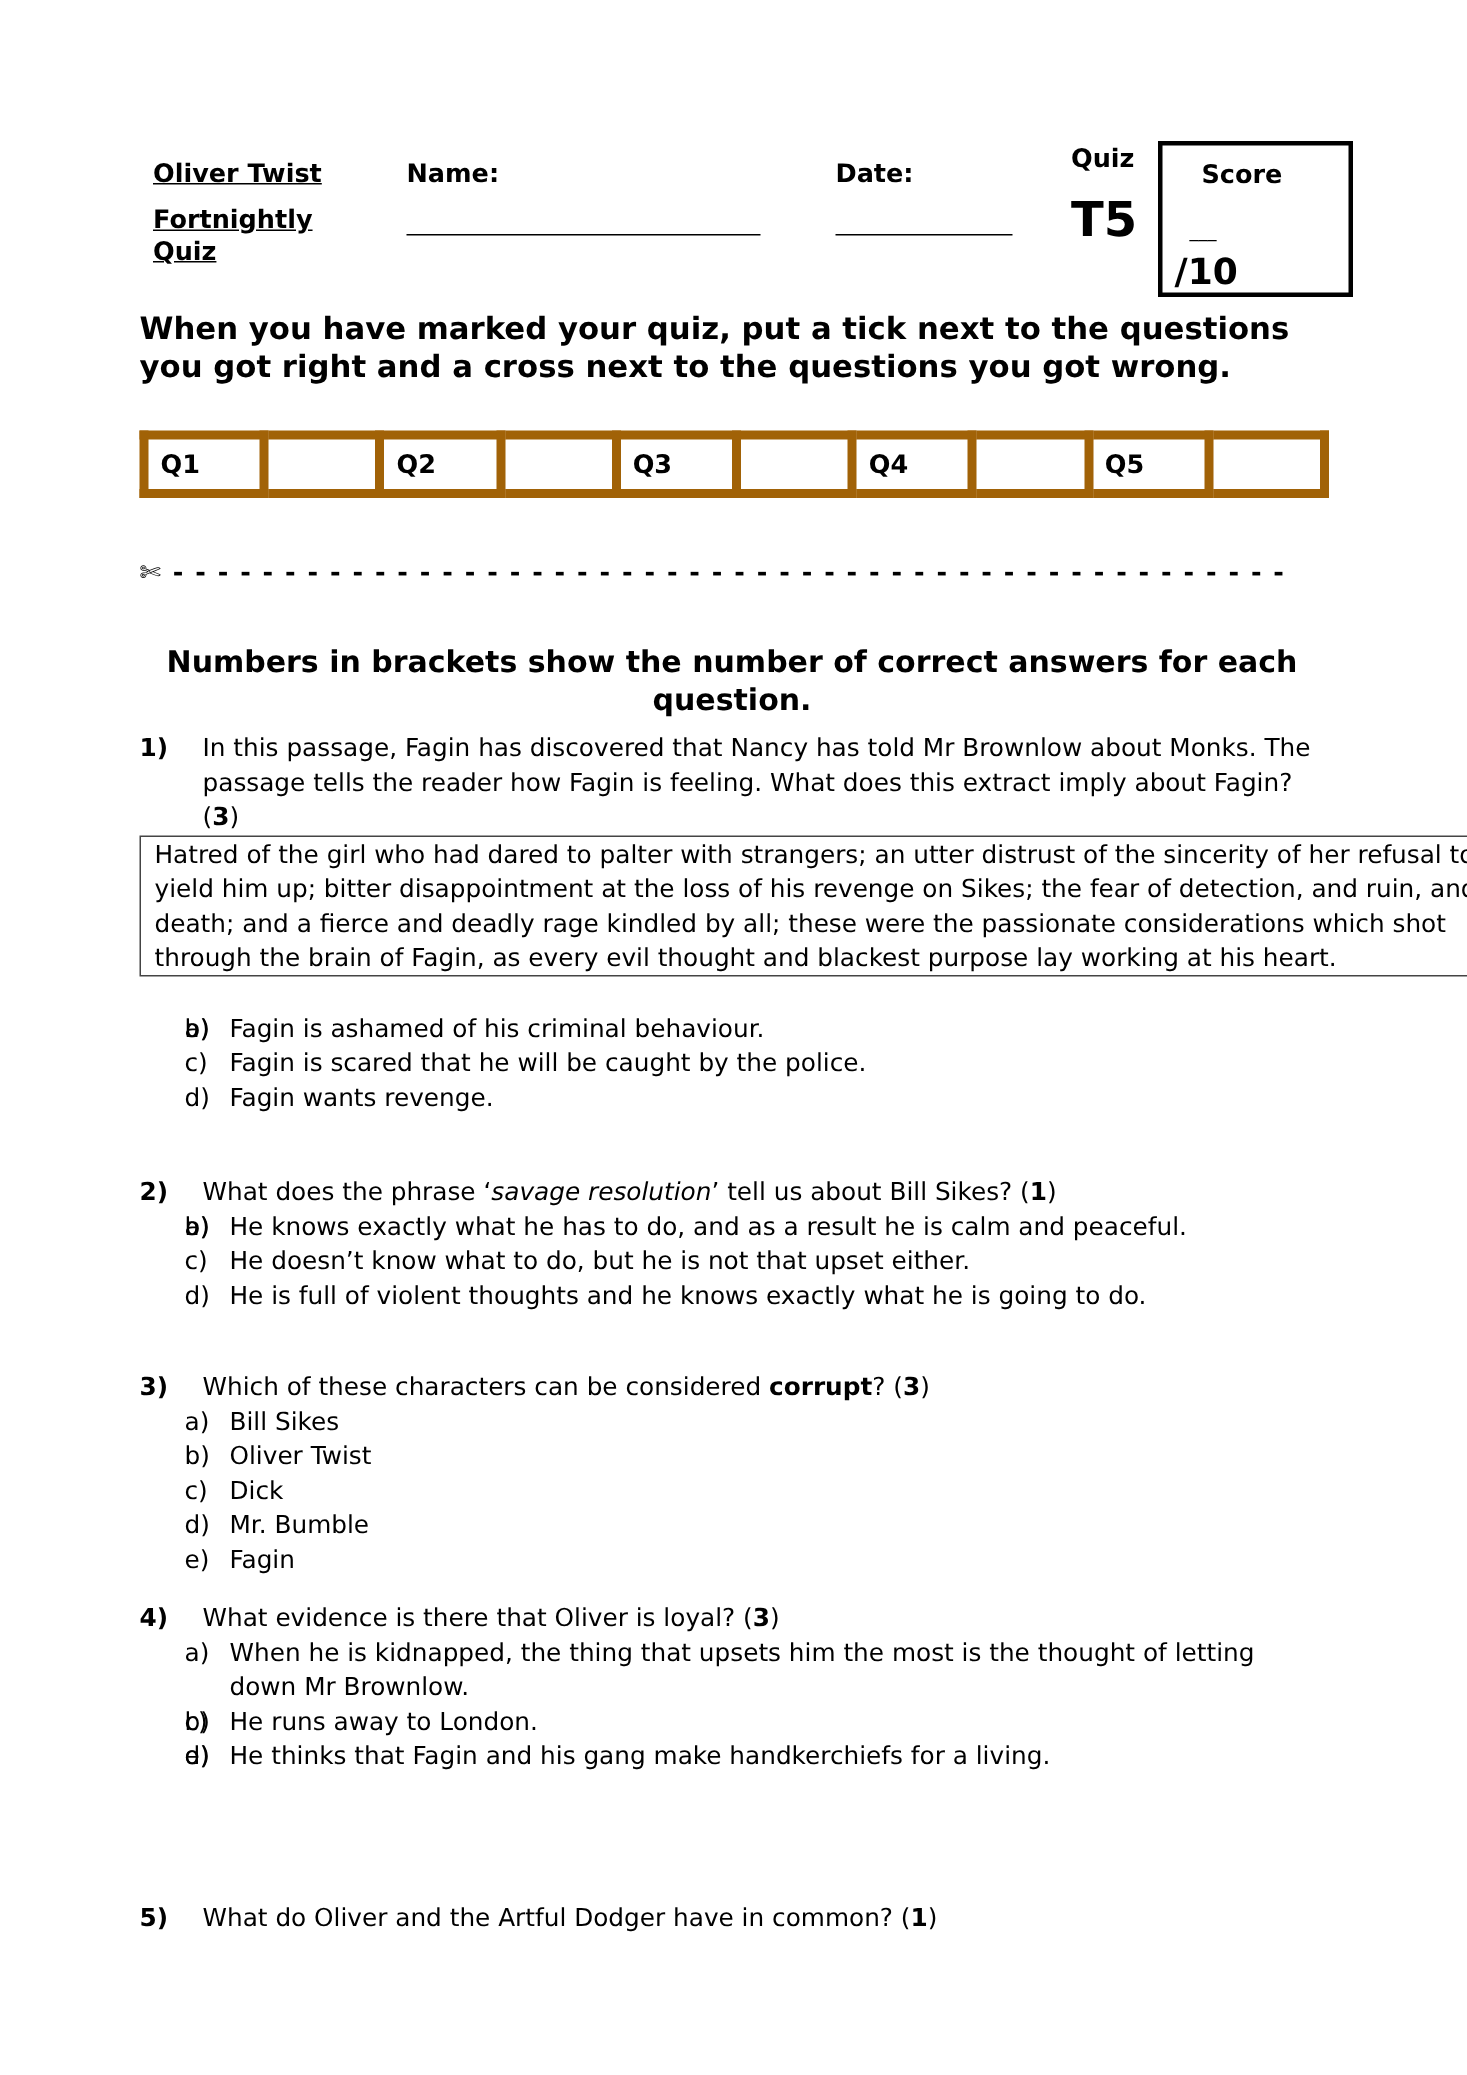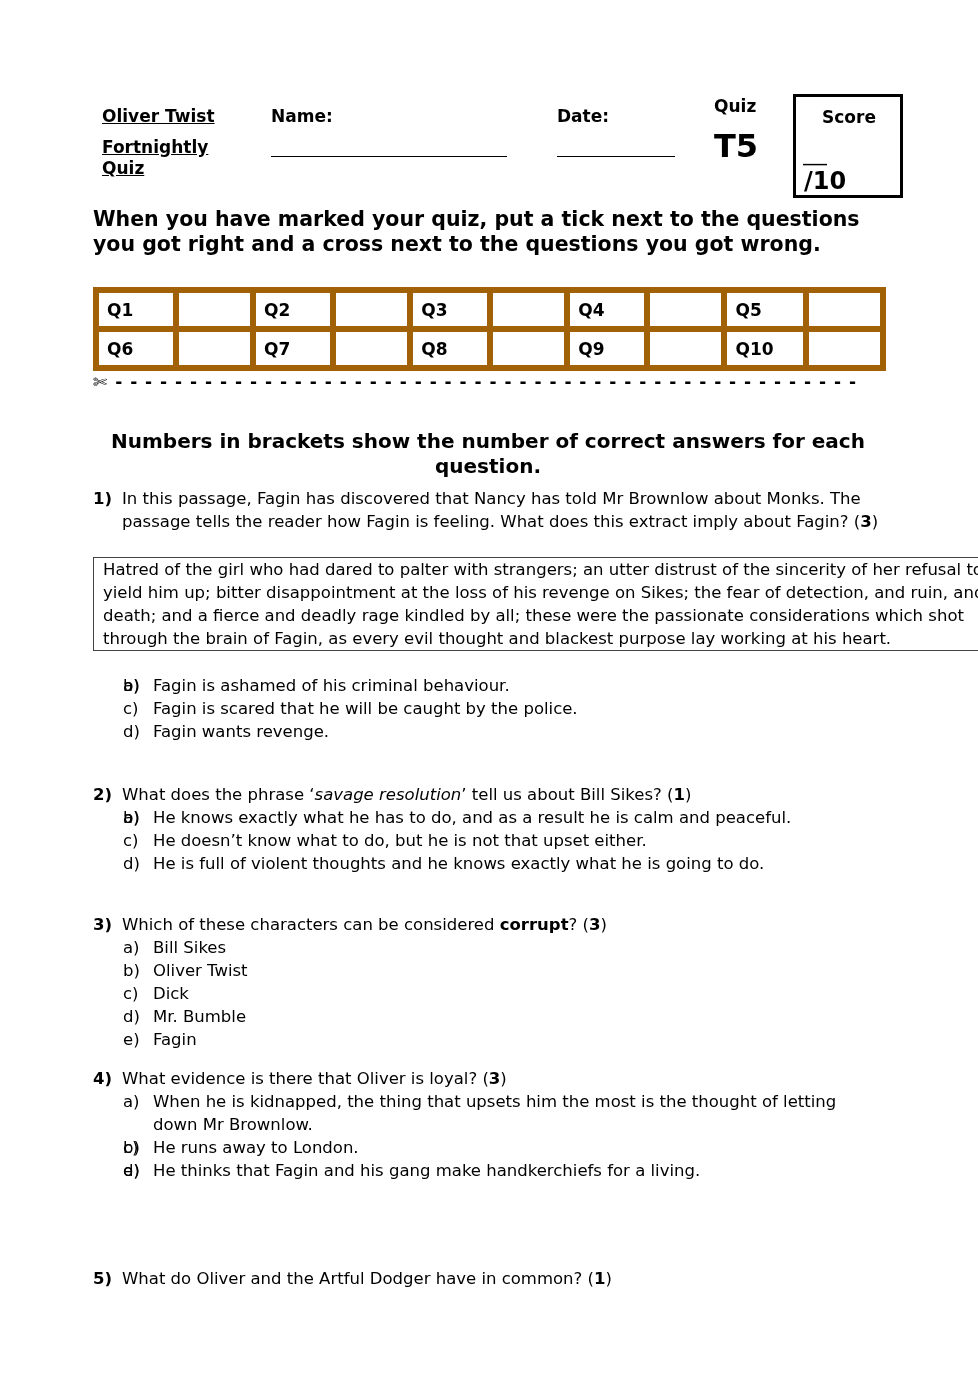--- a/index.html
+++ b/index.html
@@ -1,29 +1,29 @@
 <!DOCTYPE html>
 <html><head>
 <meta charset="utf-8">
 <style>
   html, body { margin:0; padding:0; background:#fff; }
   body { width:978px; height:1383px; position:relative; font-family:"DejaVu Sans", sans-serif; color:#000; overflow:hidden; }
   .abs { position:absolute; }
   .hdr { font-weight:bold; font-size:17px; }
   .u { text-decoration:underline; }
   .line { display:inline-block; border-bottom:1.5px solid #000; }
-  .scorebox { position:absolute; left:772px; top:94px; width:110px; height:104px; border:3px solid #000; box-sizing:border-box;margin-left:21px; }
+  .scorebox { position:absolute; left:772px; top:94px; width:130px; height:104px; border:3px solid #000; box-sizing:border-box; }
   .instr { position:absolute; left:93px; top:207px; width:790px; font-weight:bold; font-size:20.5px; line-height:25px; }
   table.grid { position:absolute; left:93px; top:287px; width:793px; border-collapse:collapse; }
   table.grid td { border:6px solid #a16207; height:33px; padding:0 8px; font-weight:bold; font-size:17px; width:62px; }
   .cut { position:absolute; left:93px; top:370px; width:790px; font-weight:bold; font-size:17px; line-height:25px; letter-spacing:1px; word-break:break-all; }
   .subhead { position:absolute; left:93px; top:429px; width:790px; text-align:center; font-weight:bold; font-size:20px; line-height:25px; }
   .q { position:absolute; left:93px; width:790px; font-size:16.5px; line-height:23px; }
   .qnum { position:absolute; left:0; top:0; font-weight:bold; }
-  .qtext { margin-left:29px; }
+  .qtext { margin-left:42px; }
   .opts { margin:0; padding:0; list-style:none; margin-left:30px; }
   .opts li { position:relative; padding-left:30px; }
   .opts .ol { position:absolute; left:0; }
   .passage { position:absolute; left:93px; top:557px; width:909px; border:1px solid #444; box-sizing:border-box; padding:0 9px; font-size:16.5px; line-height:23px; }
 </style>
 </head>
 <body>
 
 <div class="abs hdr u" style="left:102px;top:106px;">Oliver Twist</div>
 <div class="abs hdr u" style="left:102px;top:137px;width:130px;line-height:21px;">Fortnightly Quiz</div>
@@ -32,50 +32,38 @@
 <div class="abs line" style="left:271px;top:140px;width:236px;height:16px;"></div>
 
 <div class="abs hdr" style="left:557px;top:106px;">Date:</div>
 <div class="abs line" style="left:557px;top:140px;width:118px;height:16px;"></div>
 
 <div class="abs hdr" style="left:714px;top:96px;">Quiz</div>
 <div class="abs" style="left:714px;top:127px;font-weight:bold;font-size:32px;">T5</div>
 
 <div class="scorebox">
   <div class="abs hdr" style="left:26px;top:10px;">Score</div>
-  <div class="abs" style="left:7px;top:50px;font-weight:bold;font-size:16px;">___</div>
+  <div class="abs" style="left:18px;top:50px;font-weight:normal;font-size:12px;">___</div>
   <div class="abs" style="left:8px;top:70px;font-weight:bold;font-size:24px;">/10</div>
 </div>
 
 <div class="instr">When you have marked your quiz, put a tick next to the questions you got right and a cross next to the questions you got wrong.</div>
 
 <table class="grid">
   <tbody>
       <tr>
     <td>Q1</td>
         <td></td>
     <td>Q2</td>
         <td></td>
     <td>Q3</td>
         <td></td>
     <td>Q4</td>
         <td></td>
     <td>Q5</td>
-        <td></td>
-  </tr>
-  <tr>
-    <td>Q6</td>
-        <td></td>
-    <td>Q7</td>
-        <td></td>
-    <td>Q8</td>
-        <td></td>
-    <td>Q9</td>
-        <td></td>
-    <td>Q10</td>
         <td></td>
   </tr>
 </tbody>
   </table>
 
 <div class="cut"><span style="font-weight:normal;">✄</span> <span>- - - - - - - - - - - - - - - - - - - - - - - - - - - - - - - - - - - - - - - - - - - - - - - - - -</span></div>
 
 <div class="subhead">Numbers in brackets show the number of correct answers for each question.</div>
 
 <div class="q" style="top:487px;">

